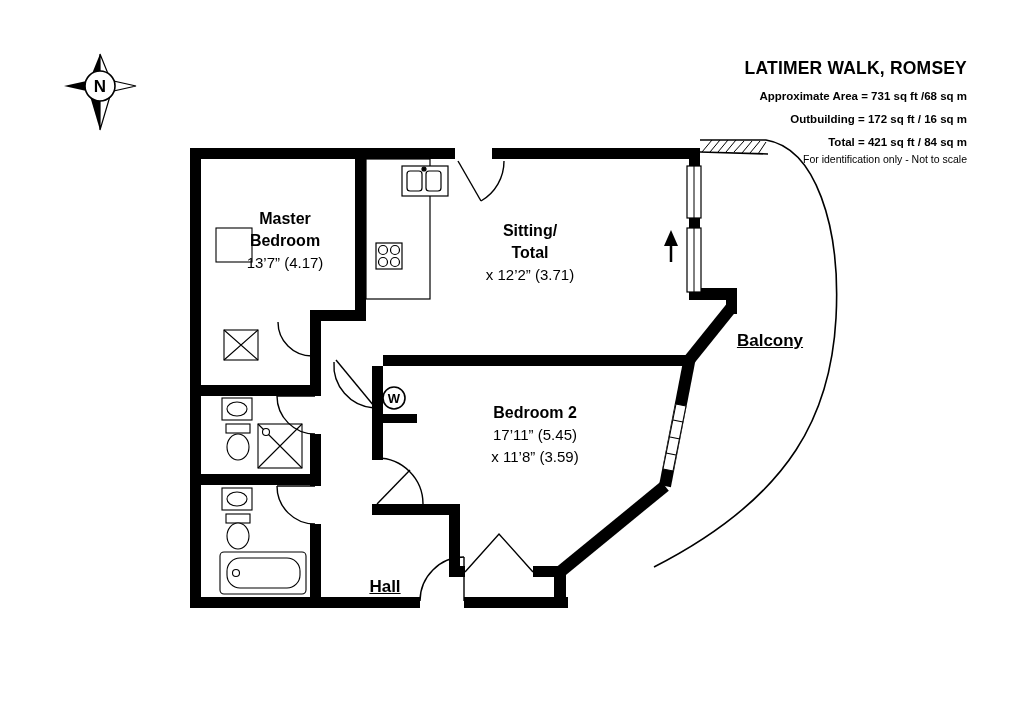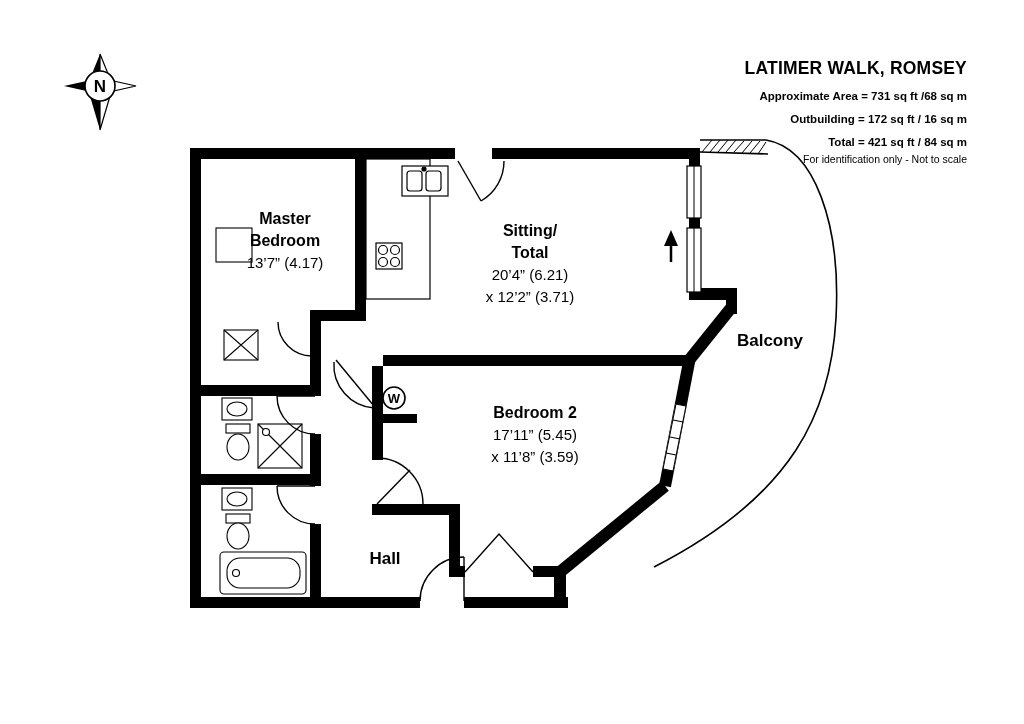--- a/index.html
+++ b/index.html
@@ -8,21 +8,21 @@
     font-family:"Liberation Sans",sans-serif;color:#000;overflow:hidden;margin:0 auto;
   }
   svg{position:absolute;left:0;top:0;}
   .header{position:absolute;top:36px;right:57px;width:420px;text-align:right;}
   .header .title{font-size:17.5px;font-weight:bold;letter-spacing:.2px;margin-top:22px;}
   .header .line{font-size:11.5px;font-weight:bold;margin-top:11px;}
   .header .disclaimer{font-size:10.5px;font-weight:normal;margin-top:5px;}
   .room-label{position:absolute;text-align:center;line-height:22px;}
   .room-name{font-size:16px;font-weight:bold;display:block;}
   .room-dim{font-size:15px;display:block;}
-  .area-label{position:absolute;font-size:17px;font-weight:bold;text-align:center;}
+  .area-label{position:absolute;font-size:17px;font-weight:bold;text-align:center;text-decoration:underline;}
 </style>
 </head>
 <body>
 
 <div class="canvas">
 
   <svg width="1024" height="724" viewBox="0 0 1024 724">
 
     <g stroke="#000" stroke-width="1.6" fill="none">
       <path d="M 700 140 L 766 140"></path>
@@ -216,26 +216,25 @@
 
   <div class="room-label" style="left:200px;top:208px;width:170px;">
     <span class="room-name">Master</span>
     <span class="room-name">Bedroom</span>
     <span class="room-dim">13’7” (4.17)</span>
   </div>
 
   <div class="room-label" style="left:445px;top:220px;width:170px;">
     <span class="room-name">Sitting/</span>
     <span class="room-name">Total</span>
-    <span class="room-dim">20’4” (6.21)</span>
     <span class="room-dim">x 12’2” (3.71)</span>
   </div>
 
   <div class="room-label" style="left:450px;top:402px;width:170px;">
     <span class="room-name">Bedroom 2</span>
     <span class="room-dim">17’11” (5.45)</span>
     <span class="room-dim">x 11’8” (3.59)</span>
   </div>
 
   <div class="area-label" style="left:705px;top:331px;width:130px;">Balcony</div>
-  <div class="area-label" style="left:330px;top:549px;width:110px;">Hall</div>
+  <div class="area-label" style="left:330px;top:577px;width:110px;">Hall</div>
 
 </div>
 
 </body></html>

